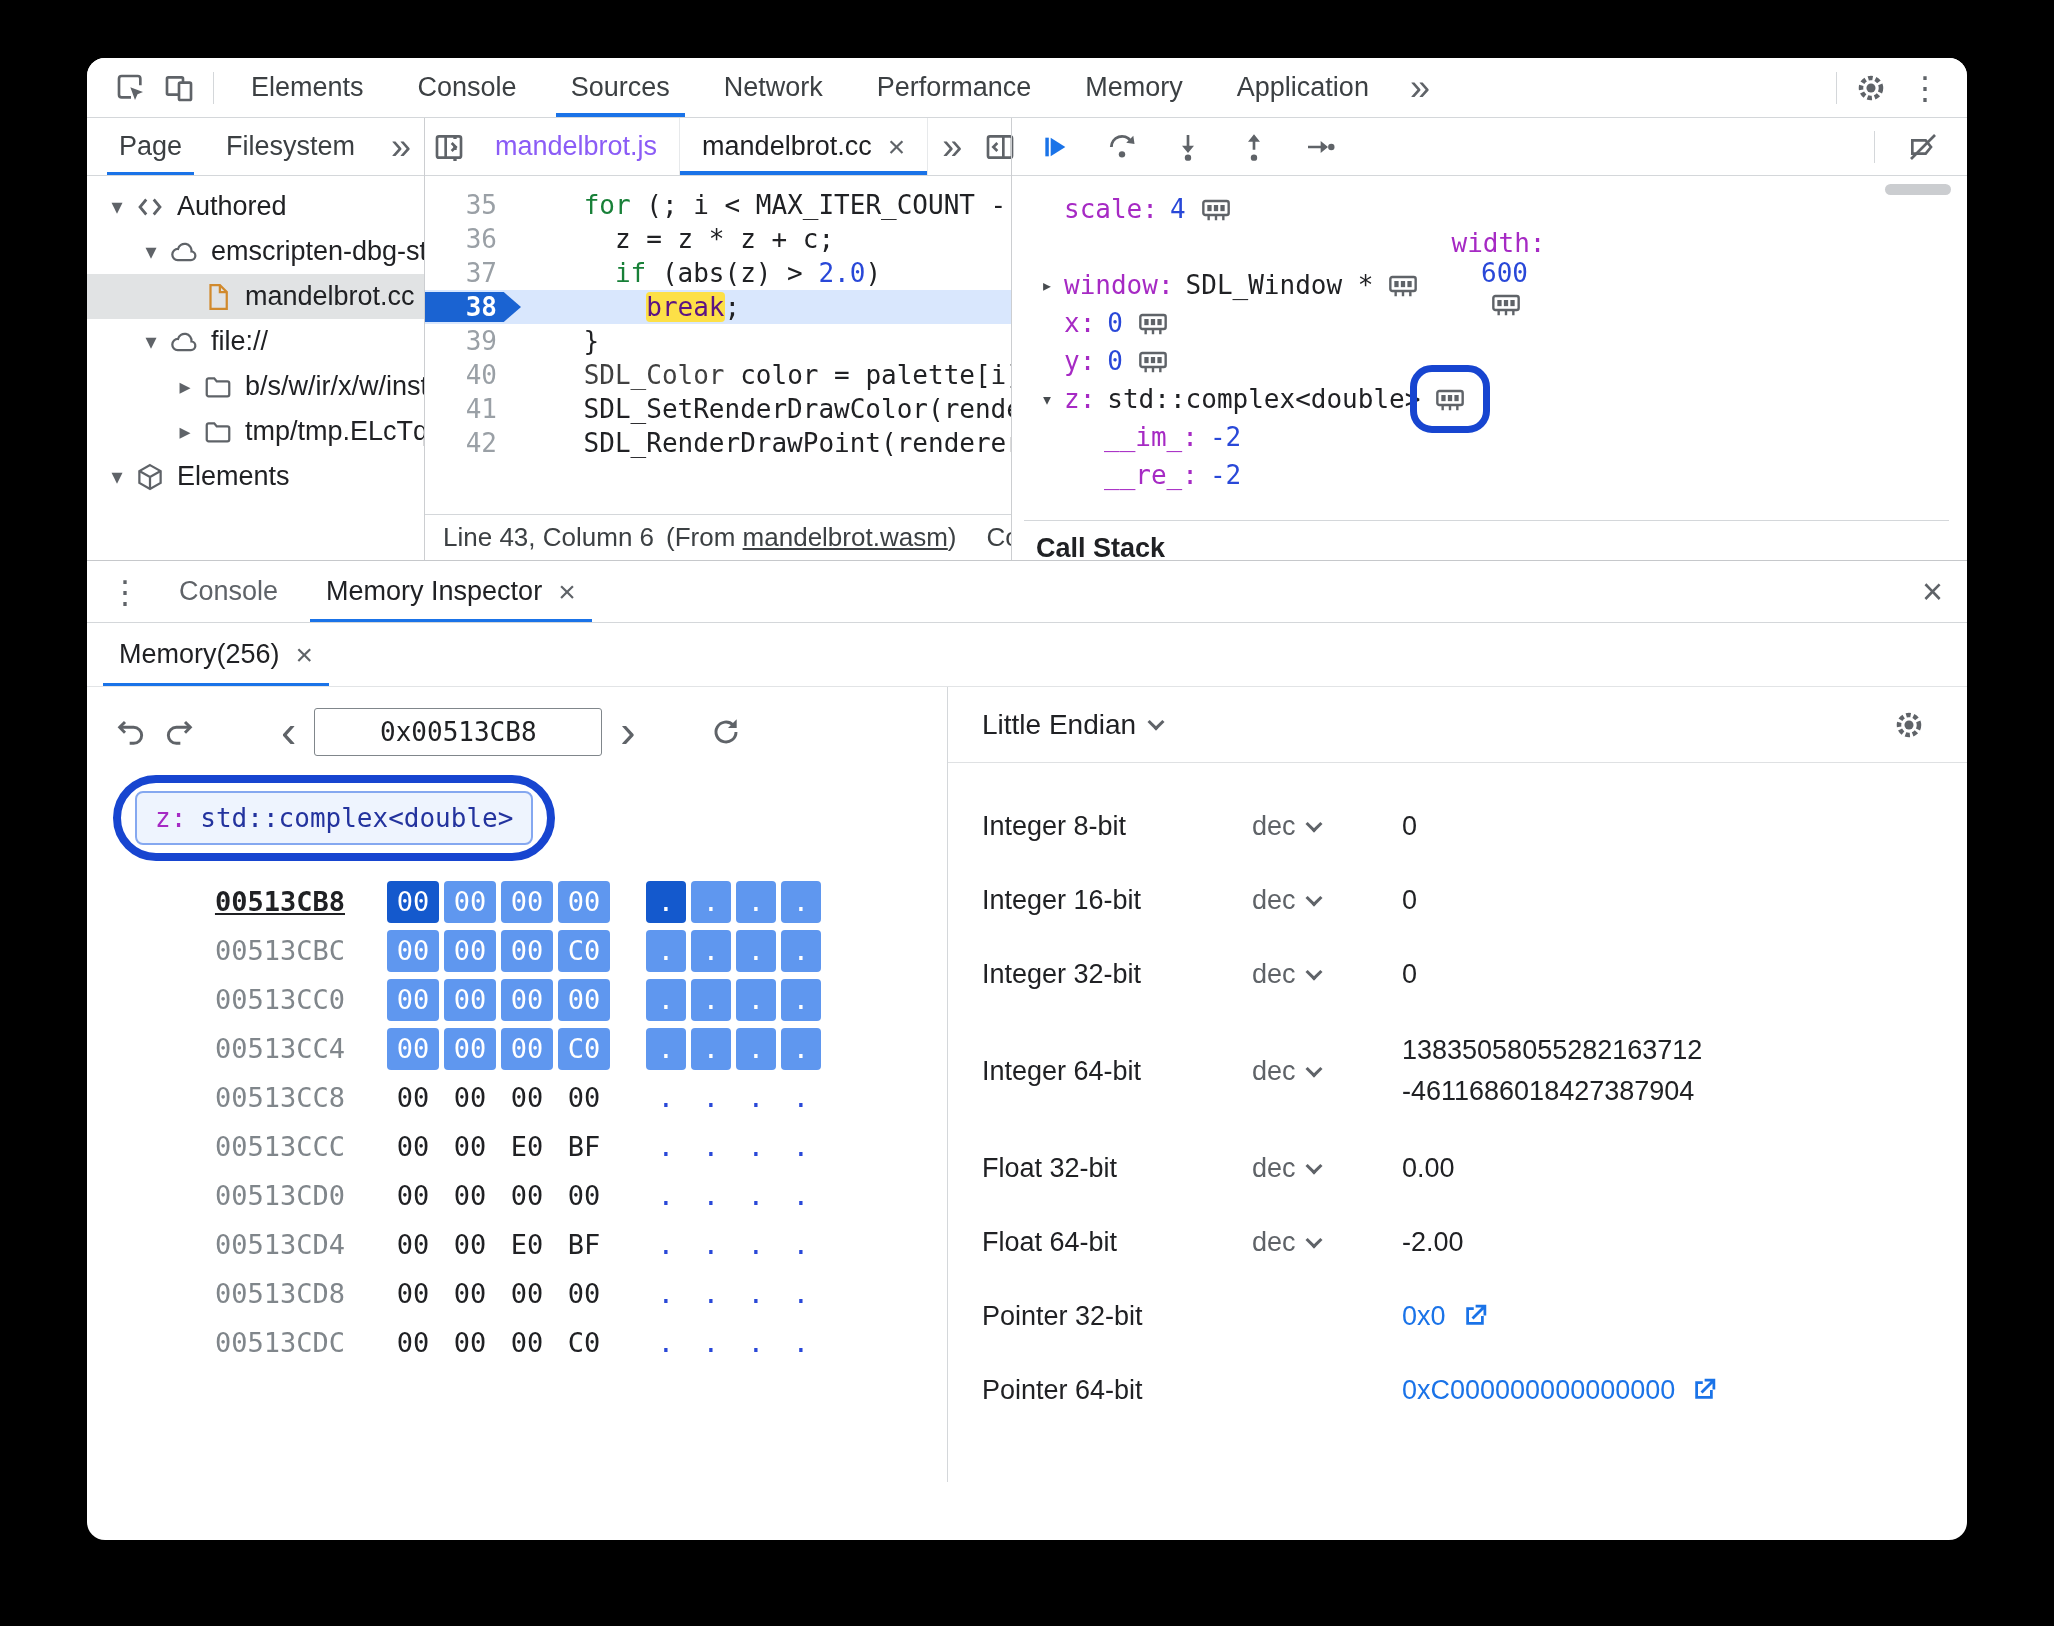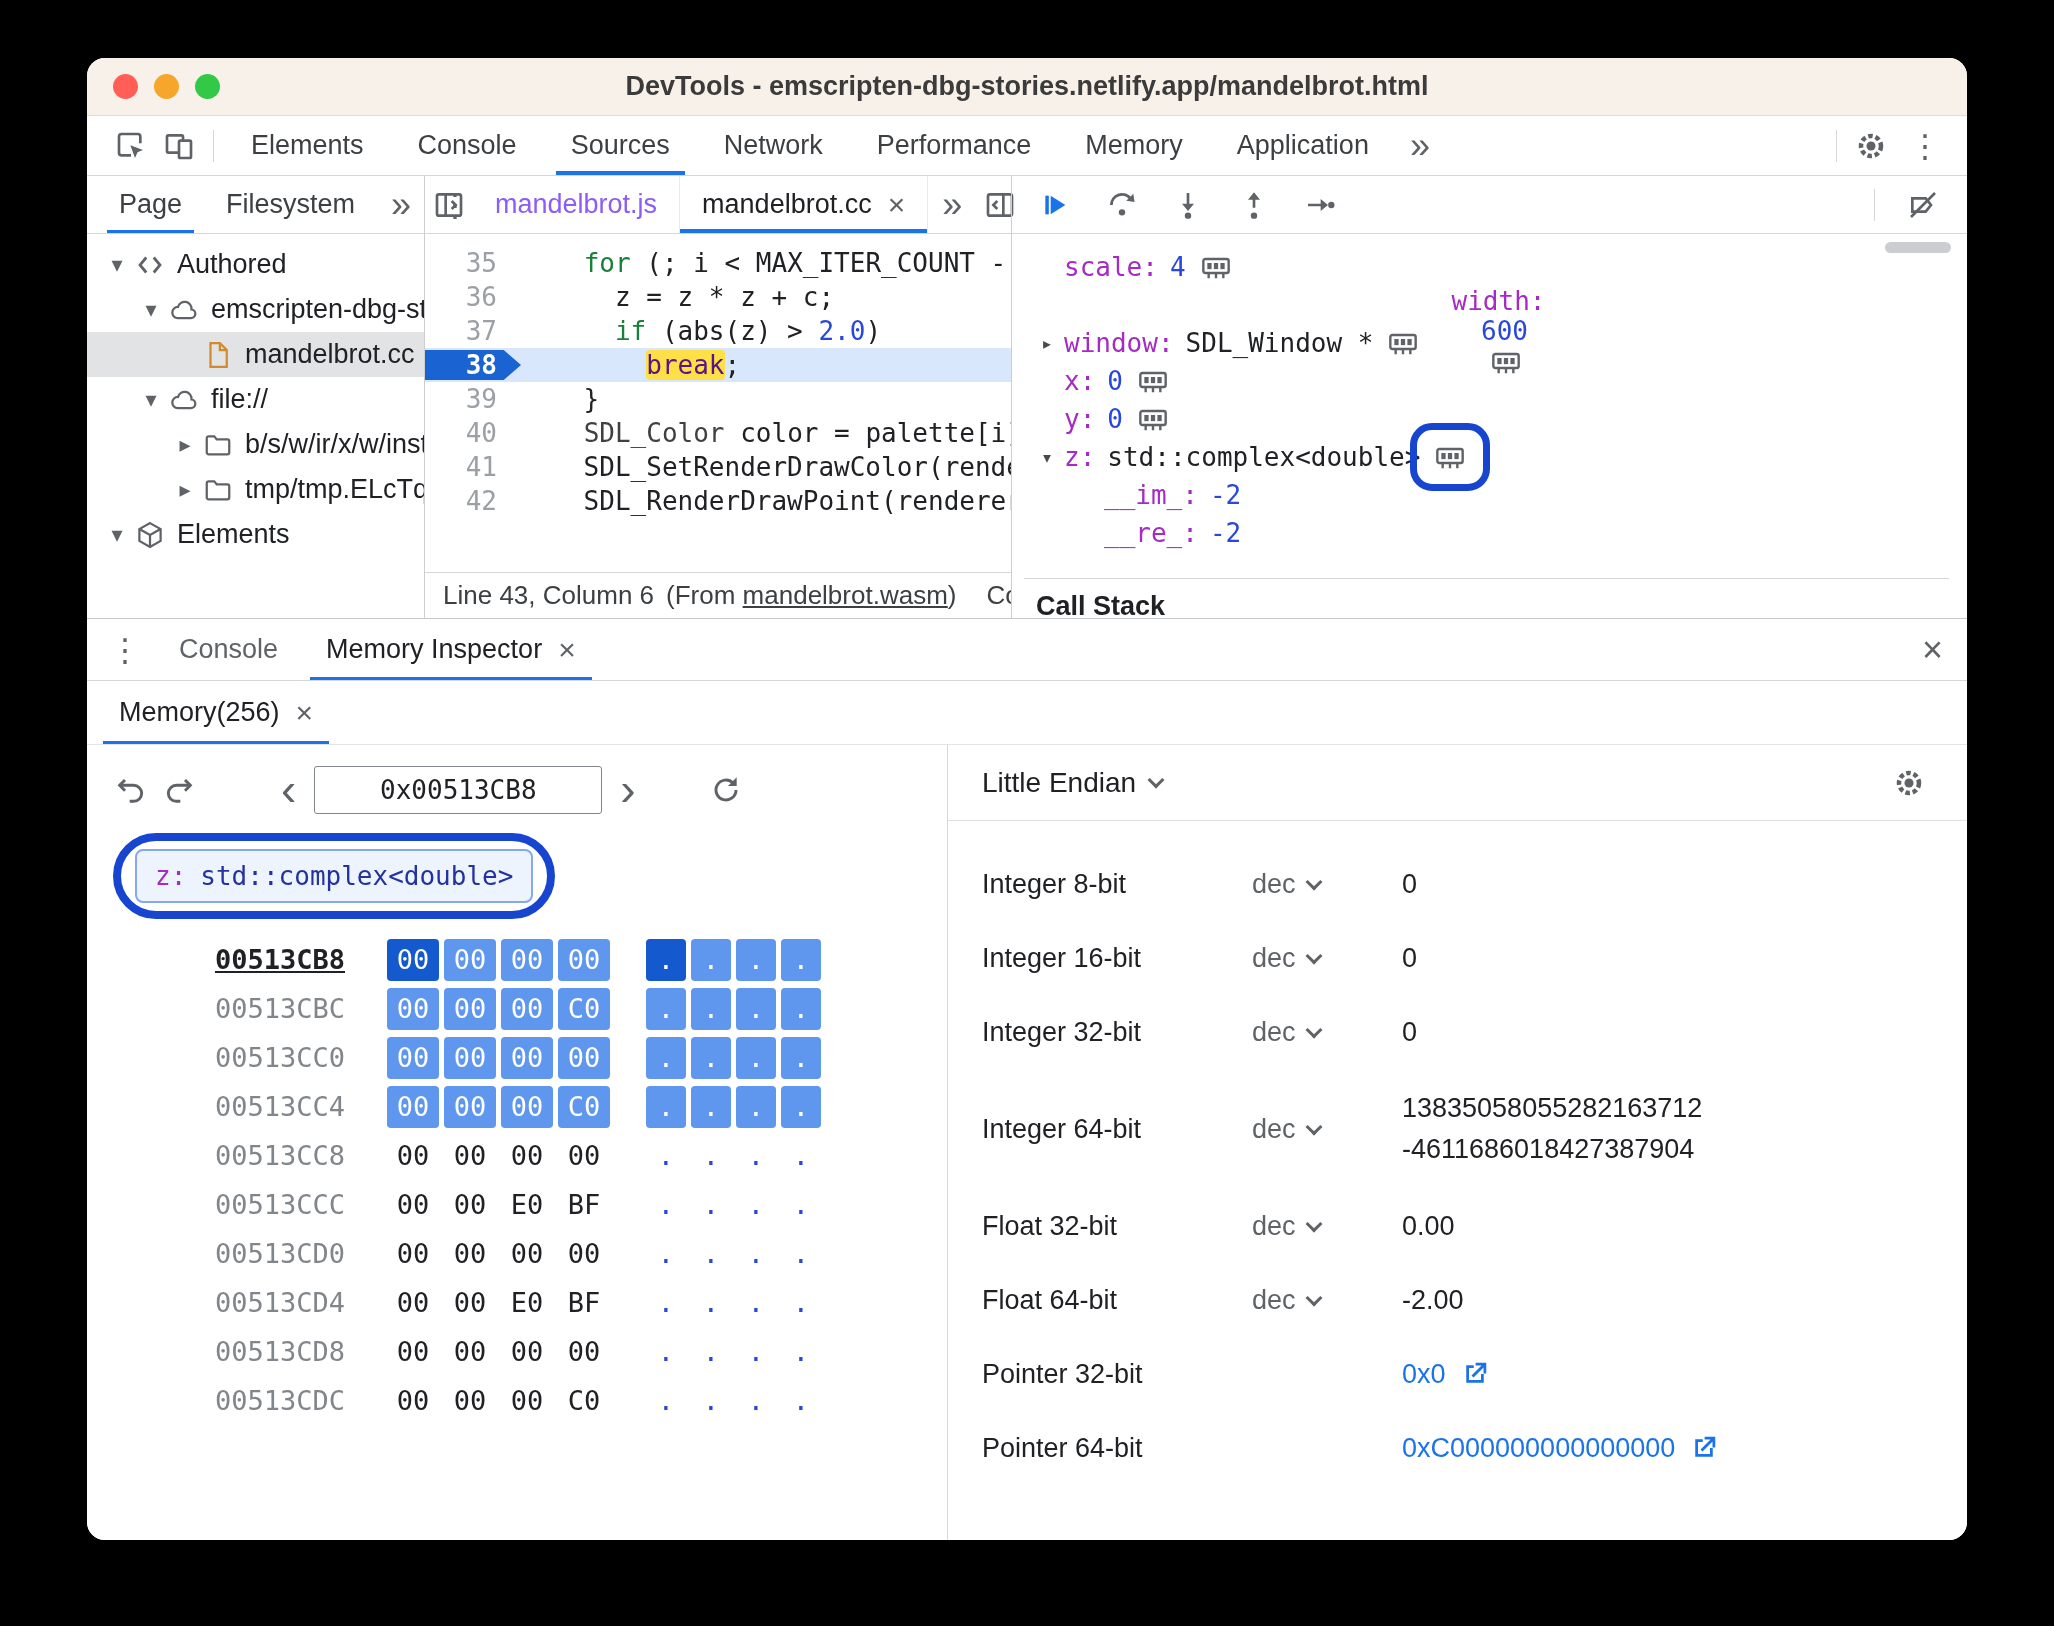--- a/index.html
+++ b/index.html
@@ -127,28 +127,20 @@
   .vfmt .chev{margin-left:12px;margin-top:-4px;}
   .vval{font-size:27px;color:#202124;display:flex;flex-direction:column;gap:10px;}
   .vval.vlink{flex-direction:row;align-items:center;gap:14px;color:#1a73e8;}
   .extlink{width:30px;height:30px;color:#1a73e8;}
 </style>
 </head>
 <body>
 
 <div class="window">
 
-  <div class="titlebar">
-    <div class="tlights">
-      <span class="tl red"></span>
-      <span class="tl yellow"></span>
-      <span class="tl green"></span>
-    </div>
-    <div class="title">DevTools - emscripten-dbg-stories.netlify.app/mandelbrot.html</div>
-  </div>
 
   <div class="ptabs">
     <span class="icon-btn">
         <svg viewBox="0 0 24 24" fill="none" stroke="currentColor" stroke-width="2">
           <path d="M12 19H5a2 2 0 0 1-2-2V5a2 2 0 0 1 2-2h12a2 2 0 0 1 2 2v5"></path>
           <path fill="currentColor" stroke="none" d="M11.5 11.5L21 15l-4.1 1.6L15 21z"></path>
         </svg>
       </span>
     <span class="icon-btn">
         <svg viewBox="0 0 24 24" fill="none" stroke="currentColor" stroke-width="2">

